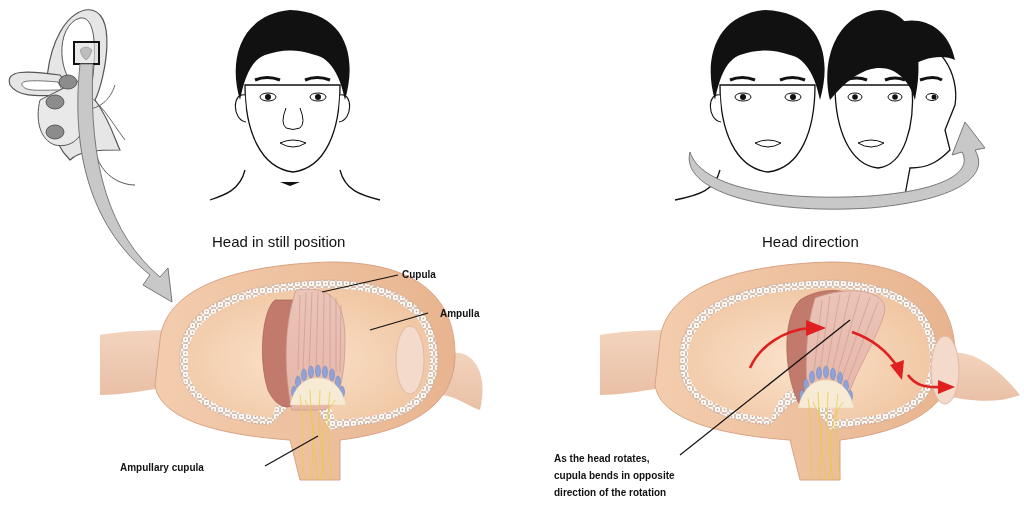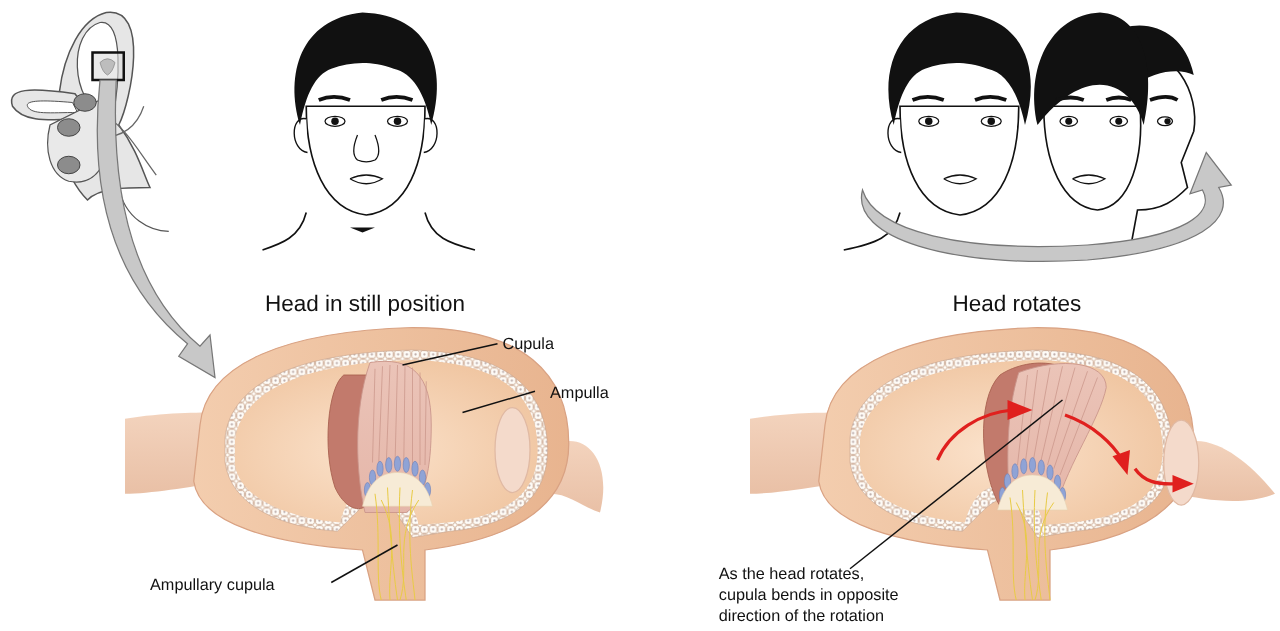--- a/index.html
+++ b/index.html
@@ -1,20 +1,20 @@
 <!DOCTYPE html>
 <html><head>
 <meta charset="utf-8">
 <style>
   html, body { margin: 0; padding: 0; background: #ffffff; }
   body { width: 1024px; height: 505px; position: relative; overflow: hidden;
          font-family: "Liberation Sans", sans-serif; color: #1a1a1a; }
   .layer { position: absolute; left: 0; top: 0; }
-  .label { position: absolute; font-size: 13px; line-height: 17px; color: #111; white-space: nowrap; }
-  .caption { position: absolute; font-size: 18px; color: #111; white-space: nowrap; }
+  .label { position: absolute; font-size: 10px; line-height: 17px; color: #111; white-space: nowrap; font-weight: bold; }
+  .caption { position: absolute; font-size: 15px; color: #111; white-space: nowrap; }
   .multiline { white-space: pre-line; line-height: 17px; }
 </style>
 </head>
 <body>
 
 <svg class="layer" width="1024" height="505" viewBox="0 0 1024 505">
   <defs>
     <linearGradient id="ampGrad" x1="0" y1="0" x2="1" y2="0">
       <stop offset="0" stop-color="#F3CDAE"></stop>
       <stop offset="1" stop-color="#E8B48F"></stop>
@@ -223,21 +223,21 @@
     <g fill="#E0201E">
       <path d="M806 320 L 826 328 L 806 336 Z"></path>
       <path d="M890 365 L 902 380 L 904 360 Z"></path>
       <path d="M938 380 L 955 387 L 938 394 Z"></path>
     </g>
     <line x1="680" y1="455" x2="850" y2="320" stroke="#111" stroke-width="1.2"></line>
   </g>
 </svg>
 
 <div class="caption" style="left:212px; top:233px;">Head in still position</div>
-<div class="caption" style="left:762px; top:233px;">Head rotates</div>
+<div class="caption" style="left:762px; top:233px;">Head direction</div>
 
 <div class="label" style="left:402px; top:266px;">Cupula</div>
 <div class="label" style="left:440px; top:305px;">Ampulla</div>
 <div class="label" style="left:120px; top:459px;">Ampullary cupula</div>
 
-<div class="label multiline" style="left:575px; top:450px;">As the head rotates,
+<div class="label multiline" style="left:554px; top:450px;">As the head rotates,
 cupula bends in opposite
 direction of the rotation</div>
 
 </body></html>

